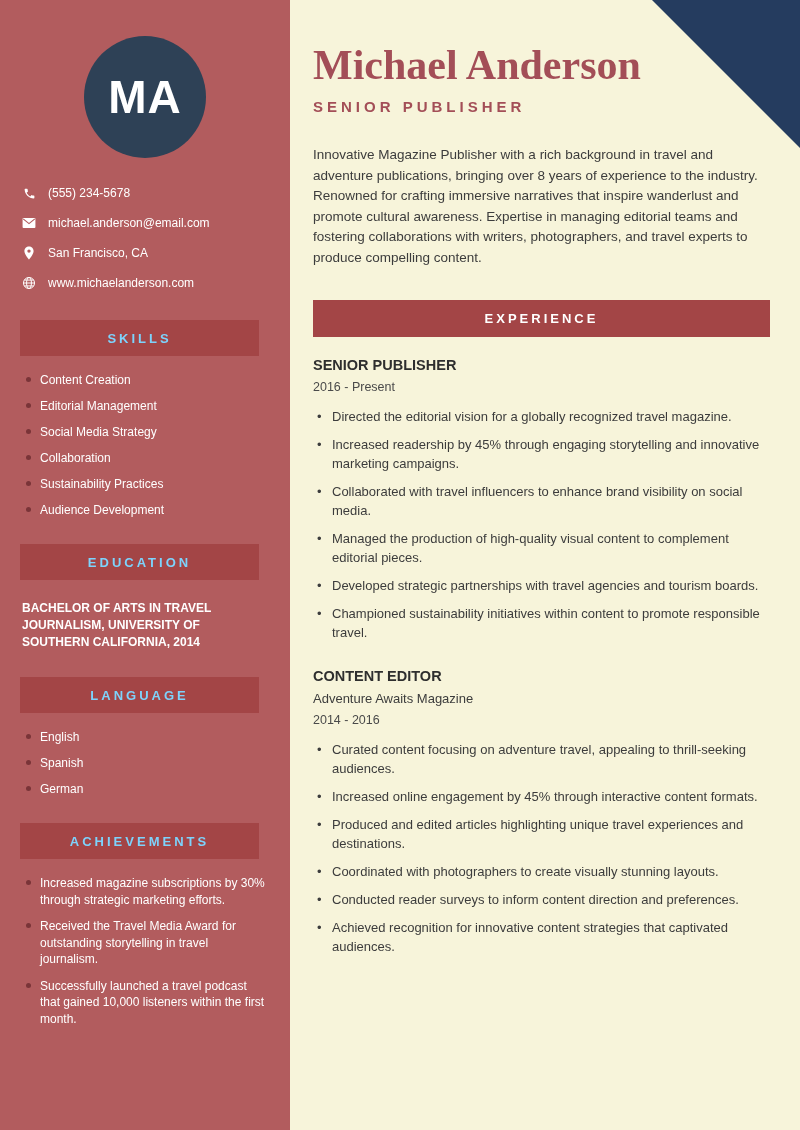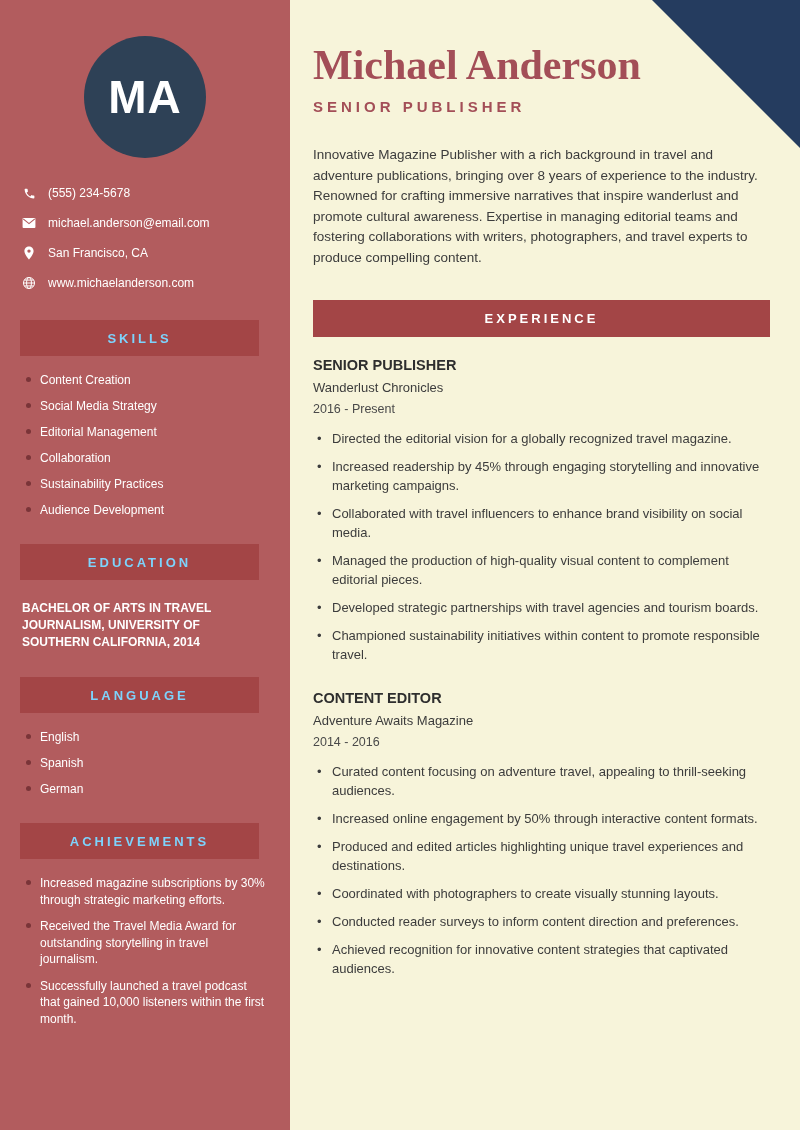--- a/index.html
+++ b/index.html
@@ -158,22 +158,22 @@
             </svg>
         </span>
         <span>www.michaelanderson.com</span>
       </div>
     </div>
 
     <section>
       <div class="band">SKILLS</div>
       <ul class="side-list">
         <li><span>Content Creation</span></li>
+        <li><span>Editorial Management</span></li>
         <li><span>Social Media Strategy</span></li>
-        <li><span>Editorial Management</span></li>
         <li><span>Collaboration</span></li>
         <li><span>Sustainability Practices</span></li>
         <li><span>Audience Development</span></li>
       </ul>
     </section>
 
     <section>
       <div class="band">EDUCATION</div>
       <div class="edu-text">BACHELOR OF ARTS IN TRAVEL JOURNALISM, UNIVERSITY OF SOUTHERN CALIFORNIA, 2014</div>
     </section>
@@ -202,39 +202,38 @@
 
     <h1 class="name">Michael Anderson</h1>
     <div class="role">SENIOR PUBLISHER</div>
 
     <p class="summary">Innovative Magazine Publisher with a rich background in travel and adventure publications, bringing over 8 years of experience to the industry. Renowned for crafting immersive narratives that inspire wanderlust and promote cultural awareness. Expertise in managing editorial teams and fostering collaborations with writers, photographers, and travel experts to produce compelling content.</p>
 
     <div class="exp-band">EXPERIENCE</div>
 
     <section class="job">
       <h2 class="job-title">SENIOR PUBLISHER</h2>
-      <div class="job-company">Wanderlust Chronicles</div>
       <div class="job-dates">2016 - Present</div>
       <ul class="job-bullets">
         <li><span>Directed the editorial vision for a globally recognized travel magazine.</span></li>
         <li><span>Increased readership by 45% through engaging storytelling and innovative marketing campaigns.</span></li>
         <li><span>Collaborated with travel influencers to enhance brand visibility on social media.</span></li>
         <li><span>Managed the production of high-quality visual content to complement editorial pieces.</span></li>
         <li><span>Developed strategic partnerships with travel agencies and tourism boards.</span></li>
         <li><span>Championed sustainability initiatives within content to promote responsible travel.</span></li>
       </ul>
     </section>
 
     <section class="job">
       <h2 class="job-title">CONTENT EDITOR</h2>
       <div class="job-company">Adventure Awaits Magazine</div>
       <div class="job-dates">2014 - 2016</div>
       <ul class="job-bullets">
         <li><span>Curated content focusing on adventure travel, appealing to thrill-seeking audiences.</span></li>
-        <li><span>Increased online engagement by 50% through interactive content formats.</span></li>
+        <li><span>Increased online engagement by 45% through interactive content formats.</span></li>
         <li><span>Produced and edited articles highlighting unique travel experiences and destinations.</span></li>
         <li><span>Coordinated with photographers to create visually stunning layouts.</span></li>
         <li><span>Conducted reader surveys to inform content direction and preferences.</span></li>
         <li><span>Achieved recognition for innovative content strategies that captivated audiences.</span></li>
       </ul>
     </section>
   </main>
 </div>
 
 </body></html>

